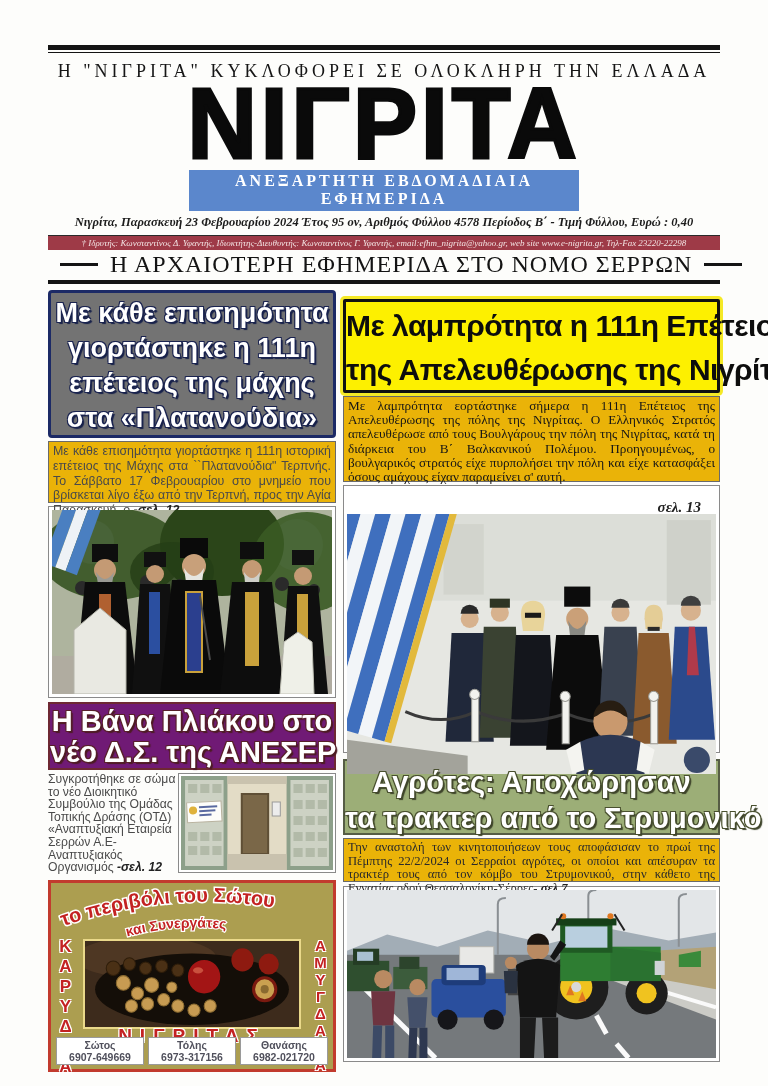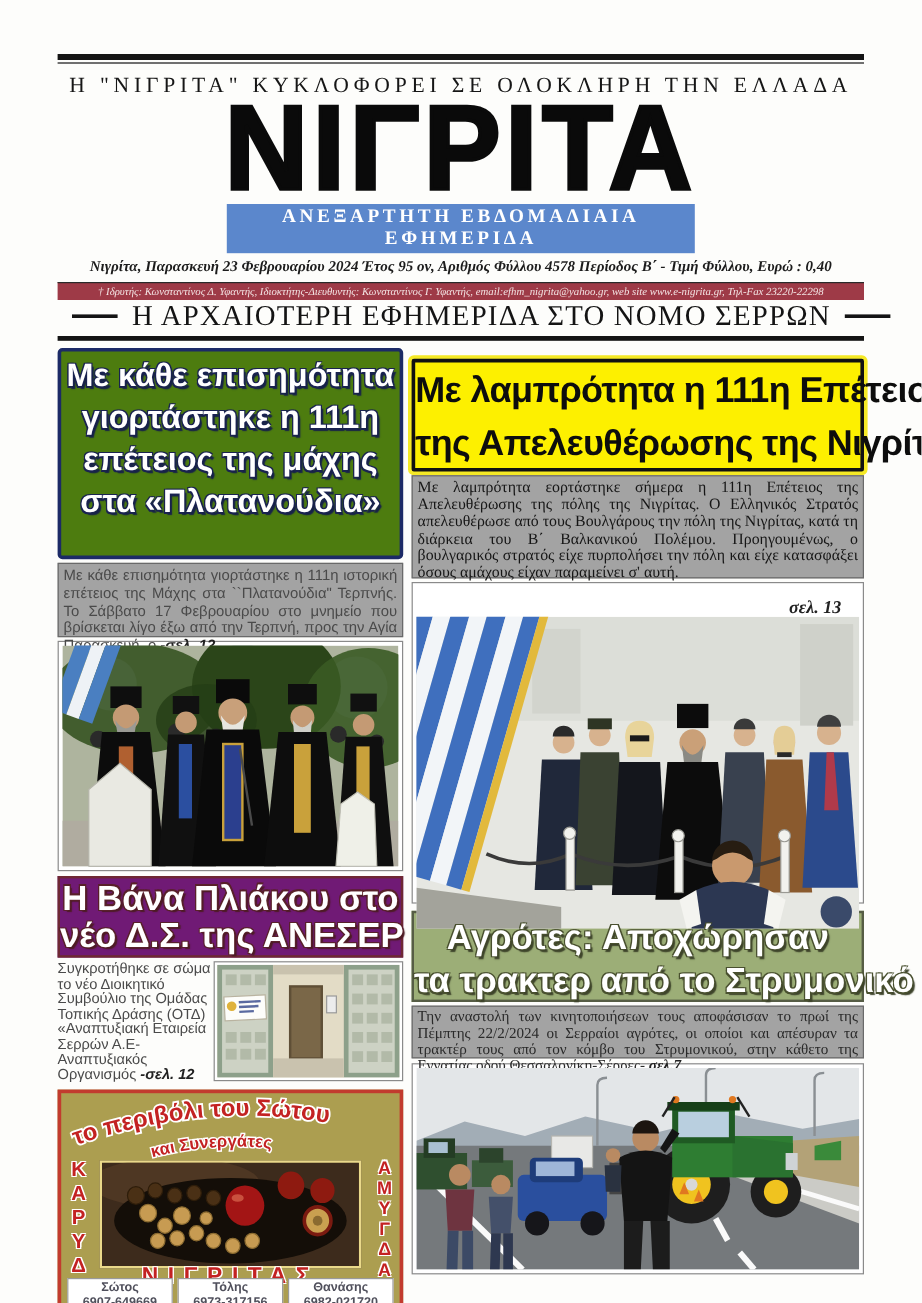--- a/index.html
+++ b/index.html
@@ -17,36 +17,36 @@
   .banner .dash{display:inline-block;width:38px;height:3px;background:#141414;vertical-align:middle;margin:0 12px 4px 12px;}
   .thick-rule{margin-top:2px;height:4px;background:#141414;}
 
   .content{display:flex;gap:7px;margin-top:4px;}
   .col-left{width:288px;flex:none;}
   .col-right{width:377px;flex:none;}
 
   .hbox{box-sizing:border-box;text-align:center;font-weight:bold;}
   .hbox .hl{white-space:nowrap;}
 
-  .hbox-blue{margin-top:2px;height:176px;background:#4d7c0f;border:3px solid #1c2a66;border-radius:4px;color:#fff;font-size:27px;padding-top:3px;
+  .hbox-blue{margin-top:2px;height:148px;background:#737373;border:3px solid #1c2a66;border-radius:4px;color:#fff;font-size:27px;padding-top:3px;
     text-shadow:-1px -1px 0 #1a2350,1px -1px 0 #1a2350,-1px 1px 0 #1a2350,2px 2px 1px #16204a;}
   .hbox-blue .hl{line-height:35px;}
 
   .hbox-yellow{margin-top:11px;height:94px;background:#fdf000;border:3px solid #111;box-shadow:0 0 0 3px #f5e926;border-radius:2px;color:#0d0d0d;font-size:30px;padding-top:2px;letter-spacing:-0.5px;}
   .hbox-yellow .hl{line-height:44px;}
 
   .hbox-maroon{margin-top:4px;height:68px;background:#701a75;border:2px solid #6e2833;color:#fff;font-size:29px;padding-top:2px;
     text-shadow:-1px -1px 0 #59202a,1px -1px 0 #59202a,-1px 1px 0 #59202a,2px 2px 1px #4c1b23;}
   .hbox-maroon .hl{line-height:31px;}
 
   .hbox-green{margin-top:6px;height:76px;background:#9cae77;border:2px solid #565d45;color:#fff;font-size:29px;padding-top:3px;
     text-shadow:-1px -1px 0 #49502f,1px -1px 0 #49502f,-1px 1px 0 #49502f,2px 2px 1px #3d432a;}
   .hbox-green .hl{line-height:36px;}
 
-  .art{box-sizing:border-box;border:1px solid #6a6a6a;background:#a3a3a3;padding:2px 4px;text-align:justify;}
+  .art{box-sizing:border-box;border:1px solid #6a6a6a;background:#eab308;padding:2px 4px;text-align:justify;}
   .art-left{margin-top:3px;height:62px;font-size:12.4px;line-height:14.8px;color:#4a4a4a;}
   .art-right-top{margin-top:3px;height:86px;font-family:"Liberation Serif",serif;font-size:13.2px;line-height:14.2px;color:#161616;}
   .art-agro{margin-top:3px;height:44px;font-family:"Liberation Serif",serif;font-size:12.6px;line-height:13.6px;color:#2a2a2a;}
   .pref{font-style:italic;font-weight:bold;color:#222;white-space:nowrap;}
   .pref-lg{float:right;font-size:15px;margin-right:14px;margin-top:30px;}
 
   .photo{box-sizing:border-box;background:#fff;border:1px solid #8a8a8a;padding:3px;}
   .photo svg{display:block;width:100%;height:100%;}
   .photo1{margin-top:3px;height:192px;}
   .photo-main{margin-top:3px;height:268px;}

